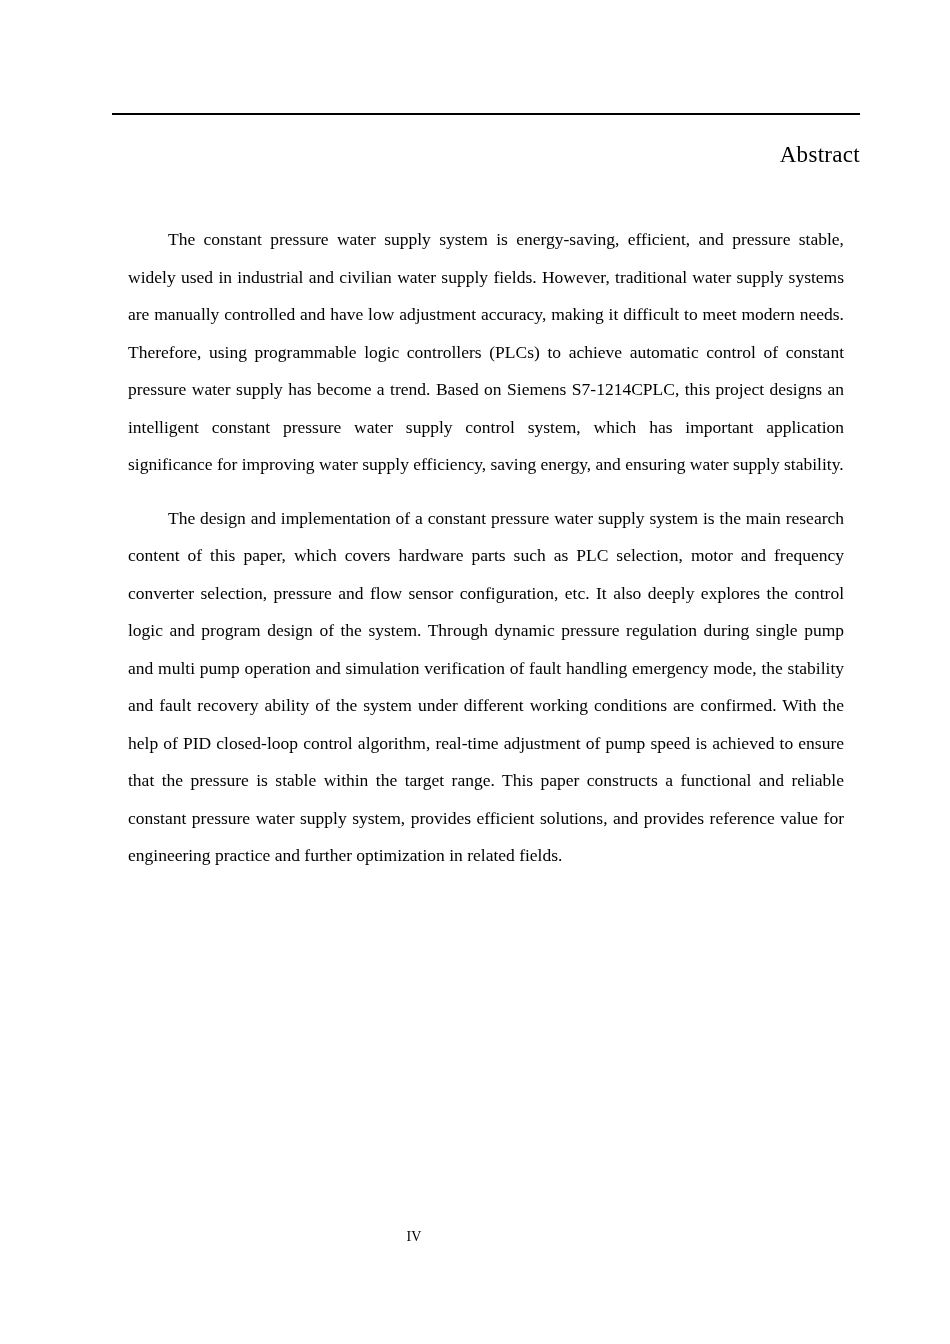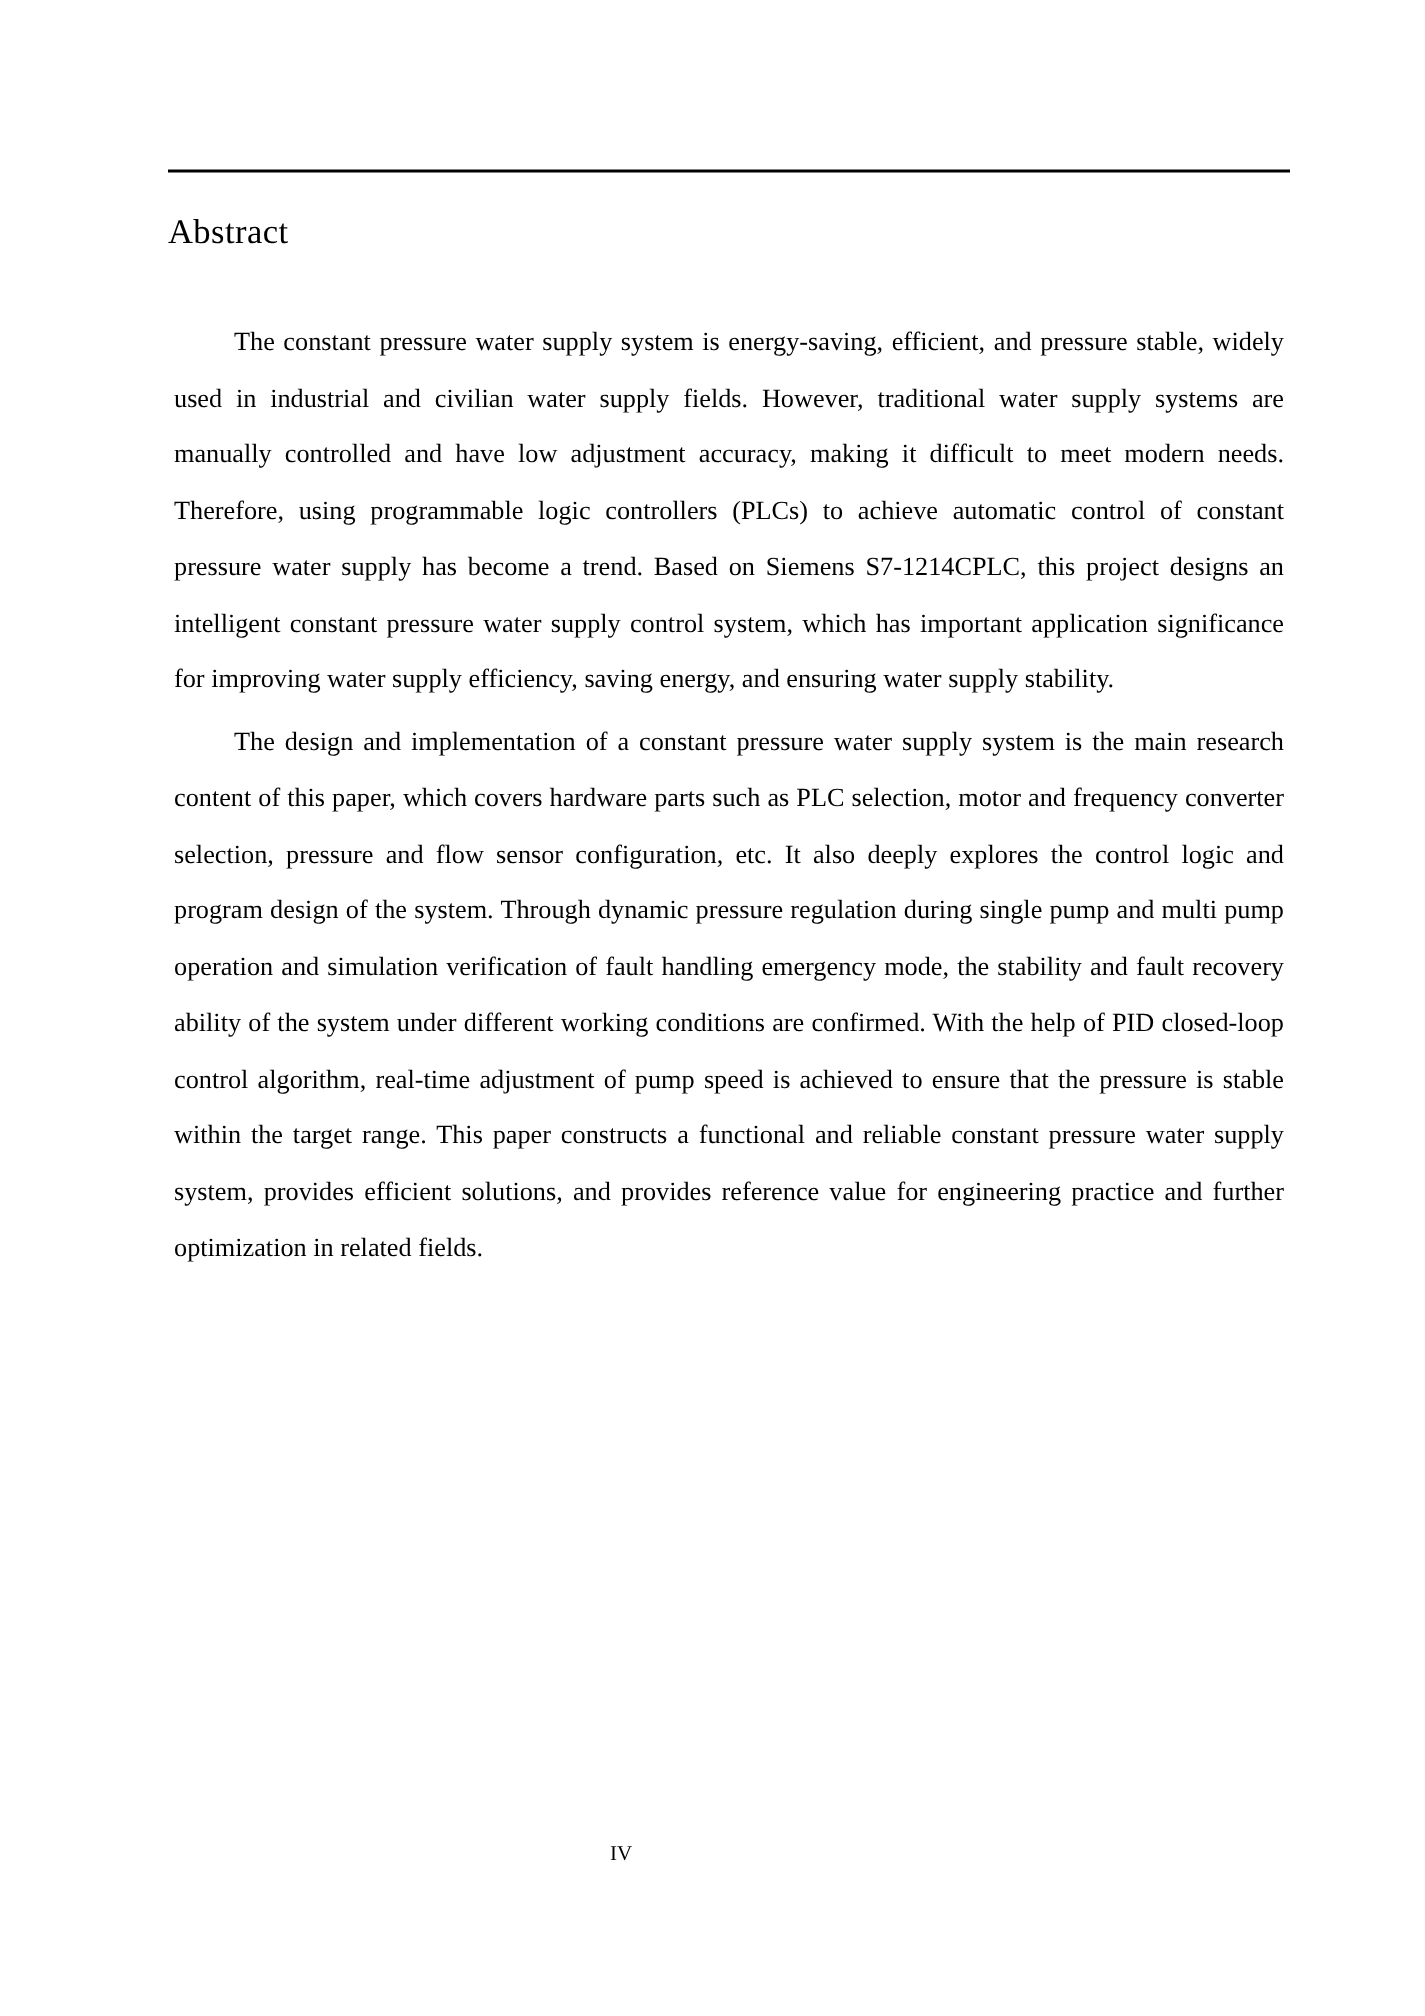--- a/index.html
+++ b/index.html
@@ -23,34 +23,34 @@
     top: 113px;
     width: 748px;
     height: 0;
     border-top: 2px solid #000000;
   }
   .doc-title {
     position: absolute;
     left: 112px;
     top: 140px;
     width: 748px;
-    text-align: left;
+    text-align: right;
     font-size: 23px;
     line-height: 30px;
     font-weight: normal;
     letter-spacing: 0.3px;
   }
   .body-block {
     position: absolute;
     left: 112px;
     top: 205px;
     width: 748px;
   }
   p.para {
-    margin: 4px;
+    margin: 16px;
     font-size: 17.5px;
     line-height: 37.5px;
     text-align: justify;
     text-justify: inter-word;
     text-indent: 40px;
     hyphens: none;
   }
   p.keywords {
     margin: 0;
     margin-top: 37px;

